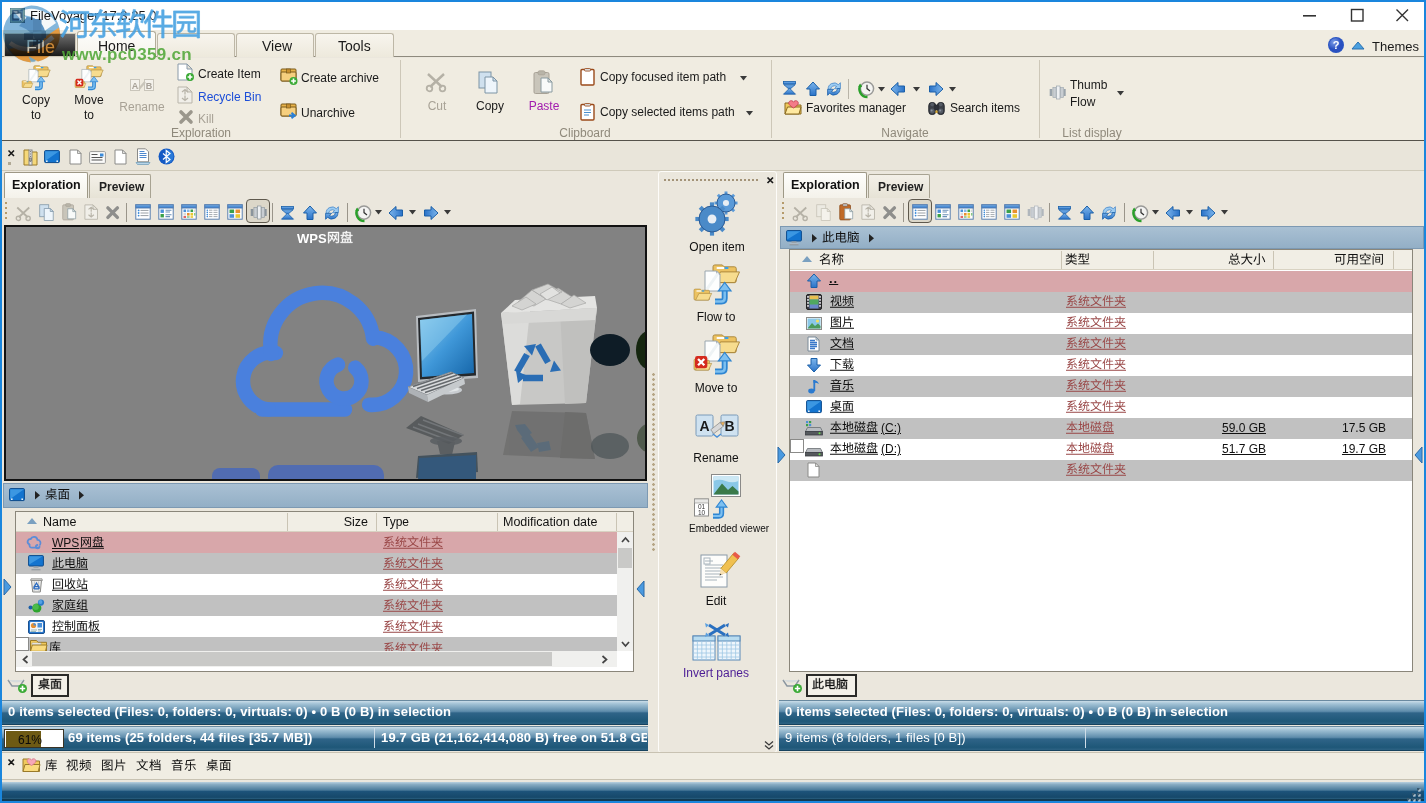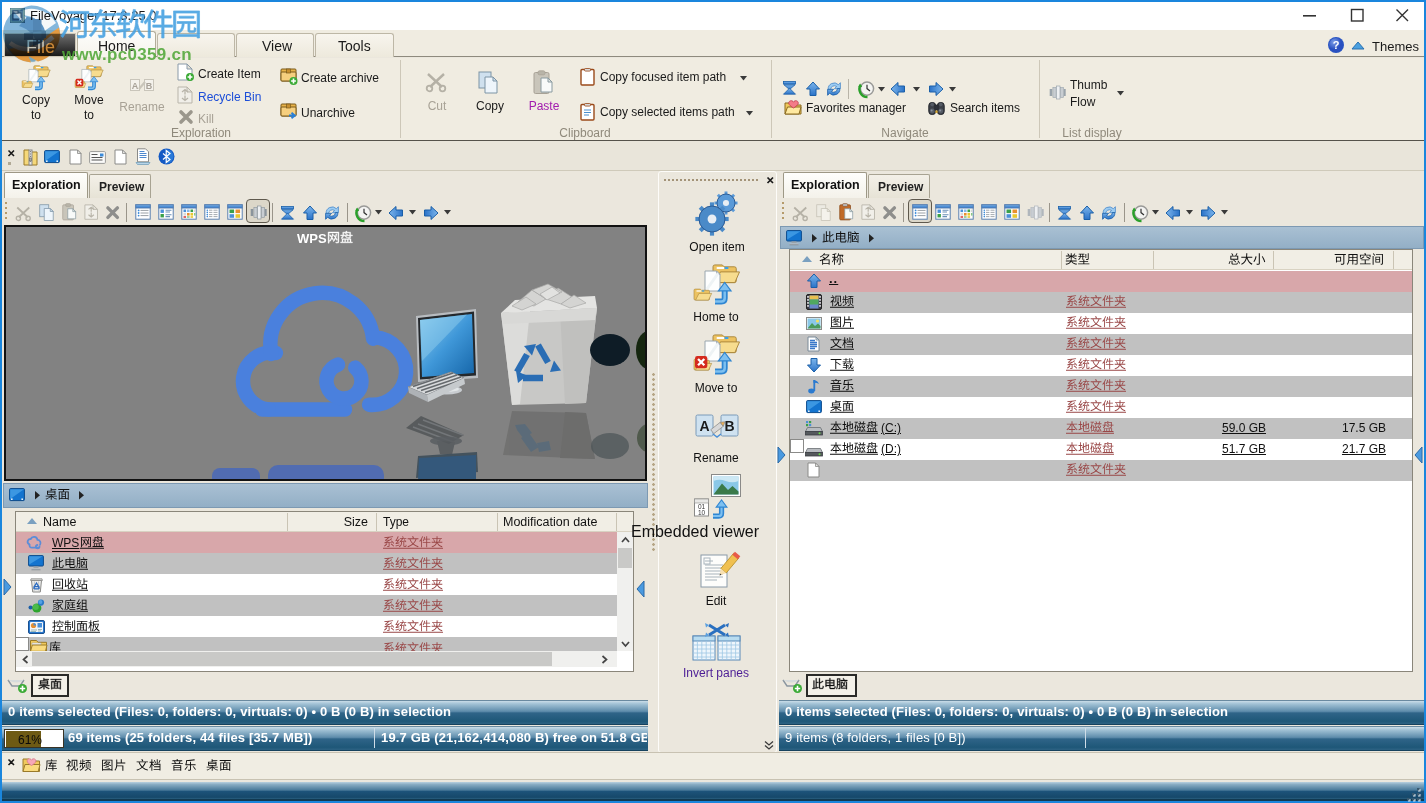--- a/index.html
+++ b/index.html
@@ -1144,21 +1144,21 @@
     <rect x="0" y="11.76" width="48" height="1" fill="#111"></rect>
   </svg>
 <svg class="abs" style="left:1066px;top:442px;overflow:visible" width="50" height="15.6">
     <use href="#g22" fill="#9a4848" transform="translate(0,10.26) scale(0.012,-0.012)"></use>
     <use href="#g10" fill="#9a4848" transform="translate(12,10.26) scale(0.012,-0.012)"></use>
     <use href="#g32" fill="#9a4848" transform="translate(24,10.26) scale(0.012,-0.012)"></use>
     <use href="#g31" fill="#9a4848" transform="translate(36,10.26) scale(0.012,-0.012)"></use>
     <rect x="0" y="11.76" width="48" height="1" fill="#9a4848"></rect>
   </svg>
 <div class="t" style="left:1266px;top:442px;font-size:12px;color:#111;text-decoration:underline;transform:translateX(-100%)">51.7 GB</div>
-<div class="t" style="left:1386px;top:442px;font-size:12px;color:#111;text-decoration:underline;transform:translateX(-100%)">21.7 GB</div>
+<div class="t" style="left:1386px;top:442px;font-size:12px;color:#111;text-decoration:underline;transform:translateX(-100%)">19.7 GB</div>
 <div class="t" style="left:881px;top:442px;font-size:12px;color:#111;text-decoration:underline">(D:)</div>
 <svg class="ic" style="left:807px;top:462px" width="13" height="16" viewBox="0 0 13 16">
     <path d="M1 1 h7.5 l3.5 3.5 v10.5 h-11 z" fill="#fff" stroke="#8a8a88"></path>
     <path d="M8.5 1 l3.5 3.5 h-3.5 z" fill="#e8e8e6" stroke="#8a8a88" stroke-width="0.8"></path>
   </svg>
 <svg class="abs" style="left:1066px;top:463px;overflow:visible" width="62" height="15.6">
     <use href="#g37" fill="#9a4848" transform="translate(0,10.26) scale(0.012,-0.012)"></use>
     <use href="#g39" fill="#9a4848" transform="translate(12,10.26) scale(0.012,-0.012)"></use>
     <use href="#g21" fill="#9a4848" transform="translate(24,10.26) scale(0.012,-0.012)"></use>
     <use href="#g3" fill="#9a4848" transform="translate(36,10.26) scale(0.012,-0.012)"></use>
@@ -1213,21 +1213,21 @@
       <rect x="4" y="3.2" width="8" height="2.2" fill="#fdfdfa"></rect>
       <rect x="12.5" y="3.2" width="4" height="2.2" fill="#3aa0e8"></rect>
       <path d="M2.5 20 L8 8.5 L28.5 8.5 L23.5 20 z" fill="#f7dc8e" stroke="#a8843a"></path>
     </g>
     <g transform="translate(21,21) scale(1)">
       <path d="M0 21.5 h6.5 q3.2 0 3.2 -3.2 v-8" fill="none" stroke="#2f86d2" stroke-width="6"></path>
       <path d="M0 21.5 h6.5 q3.2 0 3.2 -3.2 v-8" fill="none" stroke="#7ec0f0" stroke-width="2.5"></path>
       <path d="M3.4 10.8 h12.6 l-6.3 -8.3 z" fill="#7ec0f0" stroke="#2f86d2" stroke-width="1.2"></path>
     </g>
   </svg>
-<div class="t" style="left:716px;top:310px;font-size:12px;color:#111;transform:translateX(-50%)">Home to</div>
+<div class="t" style="left:716px;top:310px;font-size:12px;color:#111;transform:translateX(-50%)">Flow to</div>
 <svg class="ic" style="left:694px;top:329px" width="47" height="47" viewBox="0 0 47 47">
     <g transform="translate(19,5) scale(0.93)">
       <path d="M0 3 q0 -2 2 -2 h8 l2 2 h11 q2 0 2 2 v13 q0 2 -2 2 h-21 q-2 0 -2 -2 z" fill="#ecc261" stroke="#a8843a"></path>
       <rect x="4" y="3.2" width="8" height="2.2" fill="#fdfdfa"></rect>
       <rect x="12.5" y="3.2" width="4" height="2.2" fill="#3aa0e8"></rect>
       <path d="M2.5 20 L8 8.5 L28.5 8.5 L23.5 20 z" fill="#f7dc8e" stroke="#a8843a"></path>
     </g>
     <path d="M11 12 h11.5 l3.5 3.5 v16.5 h-15 z" fill="#fdfefe" stroke="#9aa6ae"></path>
     <path d="M22.5 12 l3.5 3.5 h-3.5 z" fill="#dde4e8" stroke="#9aa6ae" stroke-width="0.8"></path>
     <path d="M13 30 L24 14.5" stroke="#eef3f5" stroke-width="3"></path>
@@ -1272,21 +1272,21 @@
       <path d="M1.5 25 h14 v4 h-14 z" fill="#e8e8e6" stroke="#8a8a88" stroke-width="0.6"></path>
       <text x="8.5" y="34.5" font-size="6.5" font-family="Liberation Sans" fill="#333" text-anchor="middle">01</text>
       <text x="8.5" y="41" font-size="6.5" font-family="Liberation Sans" fill="#333" text-anchor="middle">10</text>
     </g>
     <g transform="translate(20,24) scale(0.95)">
       <path d="M0 19 h6 q3 0 3 -3 v-7" fill="none" stroke="#2f86d2" stroke-width="5.5"></path>
       <path d="M0 19 h6 q3 0 3 -3 v-7" fill="none" stroke="#7ec0f0" stroke-width="2.2"></path>
       <path d="M3.3 9.6 h11.4 l-5.7 -7.6 z" fill="#7ec0f0" stroke="#2f86d2" stroke-width="1.1"></path>
     </g>
   </svg>
-<div class="t" style="left:695px;top:523px;font-size:16px;color:#111;transform:translateX(-50%)">Embedded viewer</div>
+<div class="t" style="left:729px;top:523px;font-size:10px;color:#111;transform:translateX(-50%)">Embedded viewer</div>
 <svg class="ic" style="left:697px;top:551px" width="42" height="38" viewBox="0 0 42 38">
     <rect x="4" y="4" width="26" height="32" fill="#fdfdfb" stroke="#8a9aa8"></rect>
     <path d="M8 10 h8 M8 14 h18 M8 17 h18 M8 20 h18 M8 23 h18 M8 26 h18 M8 29 h12" stroke="#a8b4bc" stroke-width="1.2"></path>
     <rect x="7" y="7" width="6" height="6" fill="none" stroke="#a8b4bc"></rect>
     <g transform="rotate(40 32 14)">
       <rect x="28" y="2" width="7" height="20" fill="#f0c050" stroke="#b8902a" stroke-width="0.8"></rect>
       <rect x="28" y="0" width="7" height="4" fill="#e85a4a"></rect>
       <path d="M28 22 l3.5 6 3.5 -6 z" fill="#f8e0b0"></path>
       <path d="M30.5 26.2 l1 1.8 1 -1.8 z" fill="#333"></path>
     </g>

